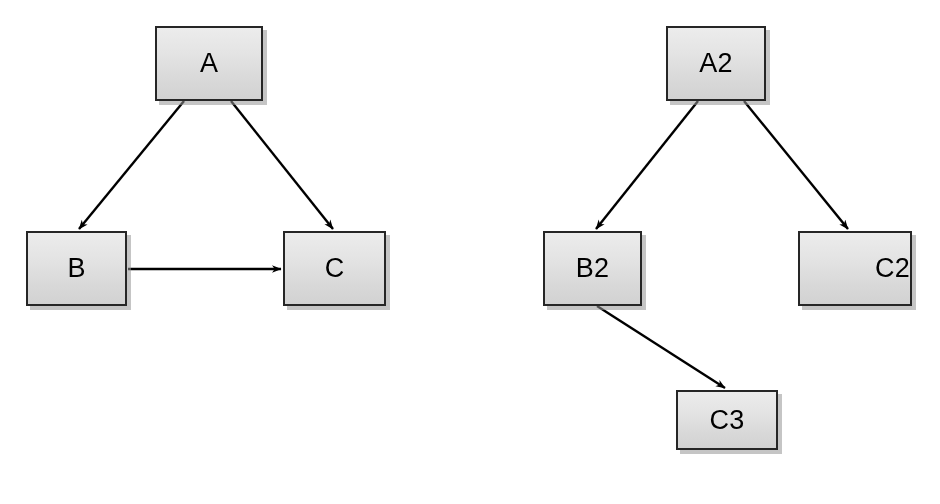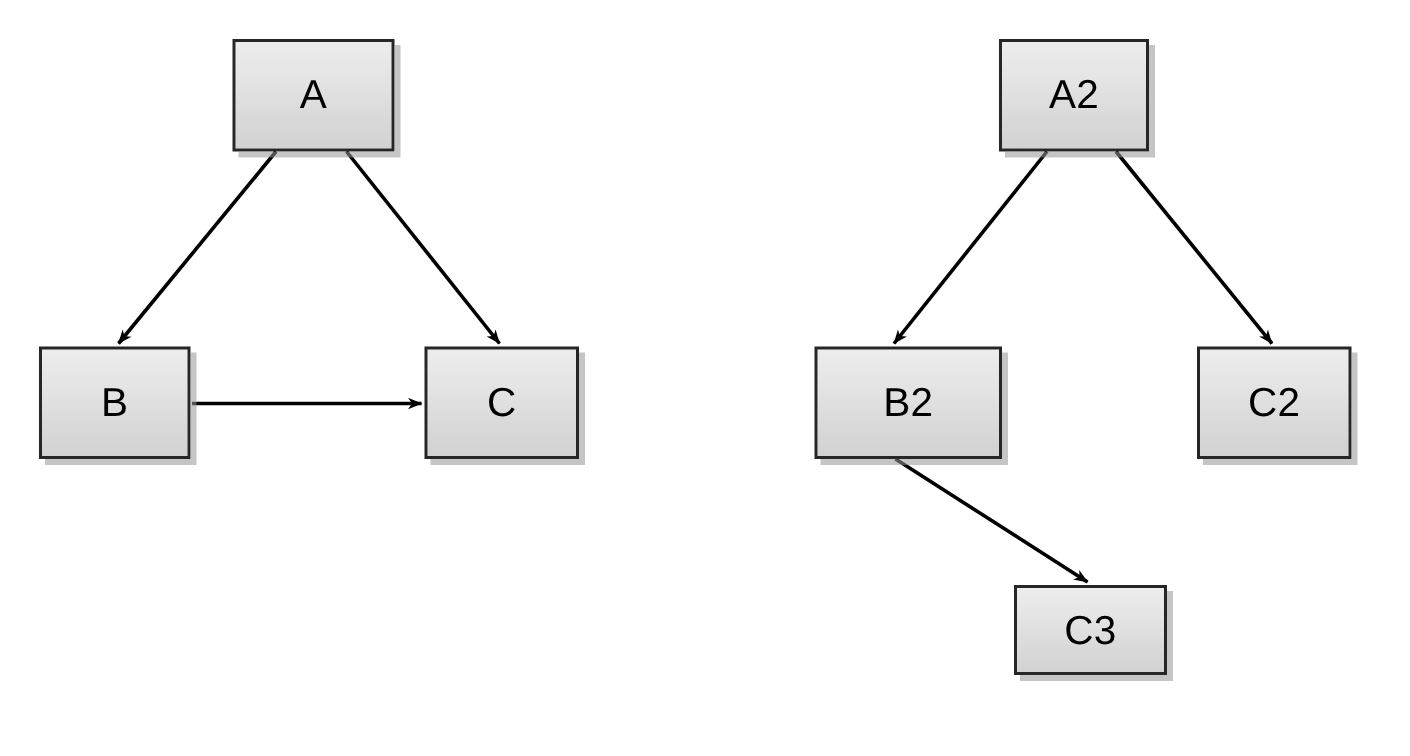--- a/index.html
+++ b/index.html
@@ -74,25 +74,25 @@
   </div>
 
   <div class="node" style="left: 283px; top: 231px; width: 103px; height: 75px;">
     <span class="node-label">C</span>
   </div>
 
   <div class="node" style="left: 634px; top: 26px; width: 100px; height: 75px; margin-left: 32px;">
     <span class="node-label">A2</span>
   </div>
 
-  <div class="node" style="left: 543px; top: 231px; width: 125px; height: 75px;">
+  <div class="node" style="left: 543px; top: 231px; width: 99px; height: 75px;">
     <span class="node-label">B2</span>
   </div>
 
-  <div class="node" style="left: 798px; top: 231px; width: 103px; height: 75px;">
+  <div class="node" style="left: 798px; top: 231px; width: 114px; height: 75px; justify-content: flex-end;">
     <span class="node-label">C2</span>
   </div>
 
   <div class="node" style="left: 676px; top: 390px; width: 102px; height: 60px;">
     <span class="node-label">C3</span>
   </div>
 
 </div>
 
 </body></html>

